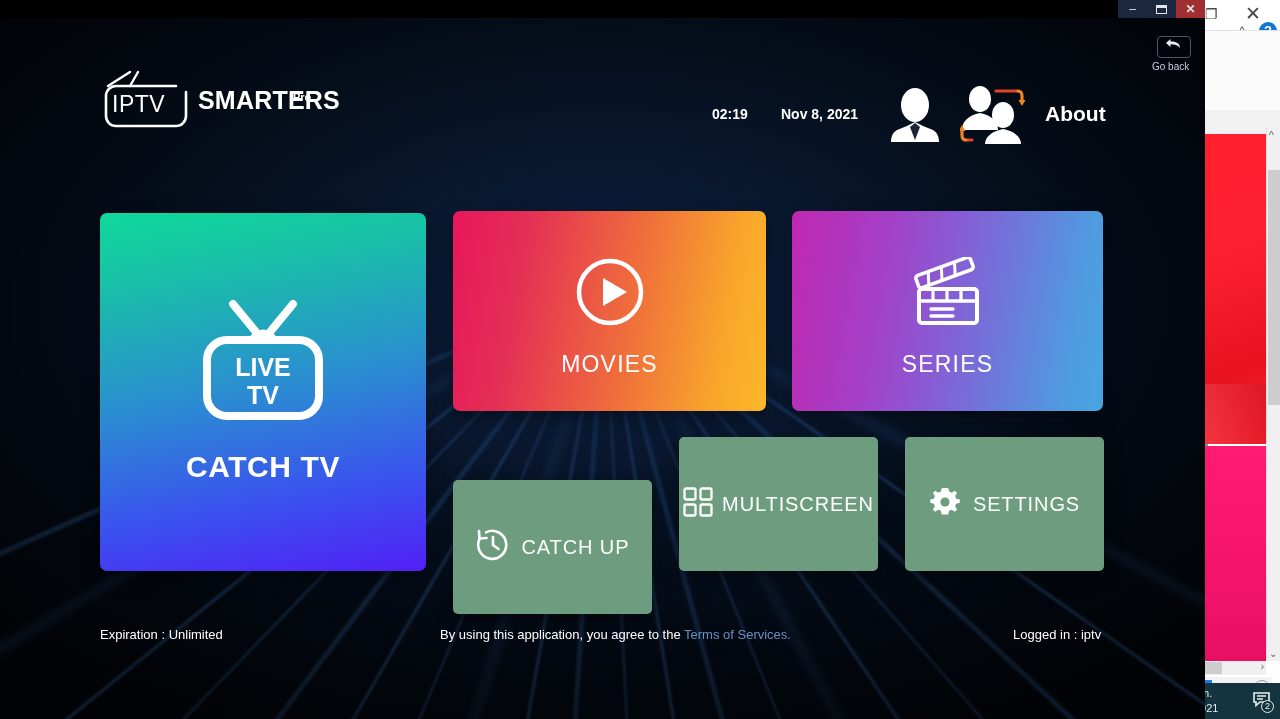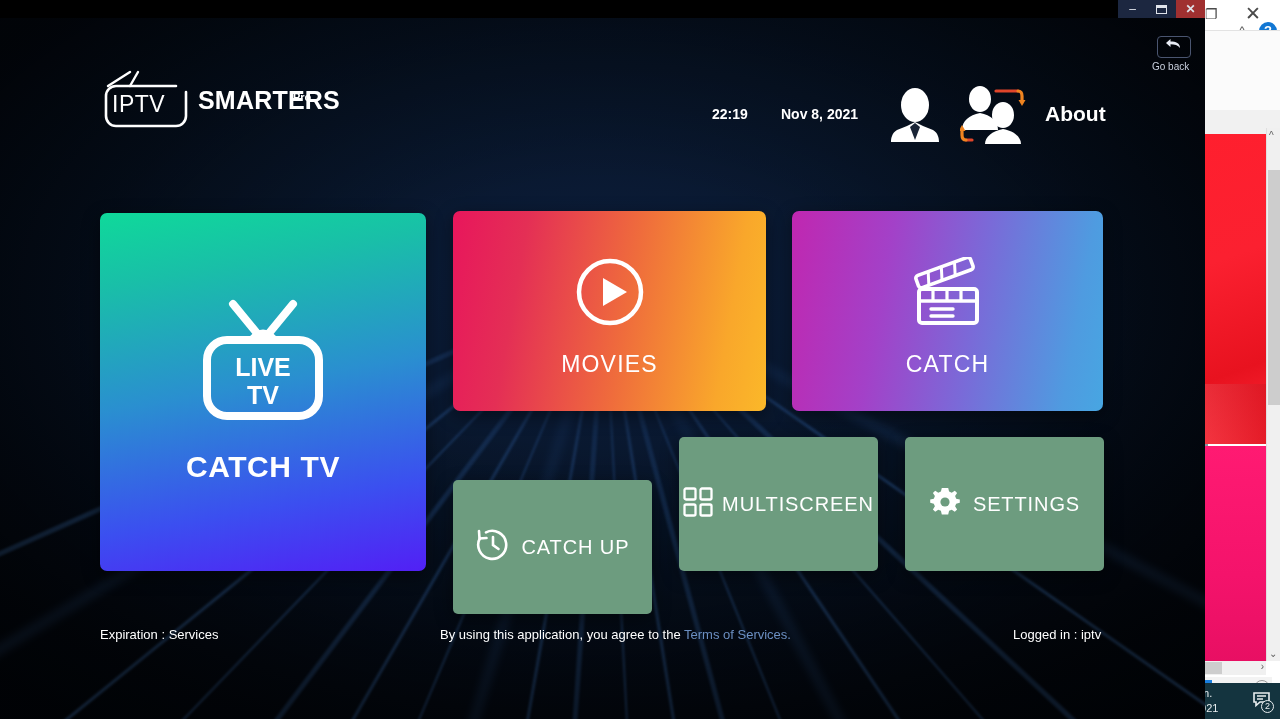--- a/index.html
+++ b/index.html
@@ -348,21 +348,21 @@
       <svg width="96" height="62" viewBox="0 0 96 62" fill="none">
         <path d="M8 16 L30 2" stroke="#ffffff" stroke-width="2.4" stroke-linecap="round"></path>
         <path d="M38 2 L30 16" stroke="#ffffff" stroke-width="2.4" stroke-linecap="round"></path>
         <path d="M86 22 L86 46 A10 10 0 0 1 76 56 L16 56 A10 10 0 0 1 6 46 L6 26 A10 10 0 0 1 16 16 L76 16" stroke="#ffffff" stroke-width="2.6" fill="none" stroke-linecap="round"></path>
       </svg>
       <div class="logo-iptv">IPTV</div>
       <div class="logo-text">SMARTERS</div>
       <div class="logo-pro">Pro</div>
     </div>
 
-    <div class="hdr-time">22:19</div>
+    <div class="hdr-time">02:19</div>
     <div class="hdr-date">Nov 8, 2021</div>
 
     <div class="icon-user">
       <svg width="52" height="54" viewBox="0 0 52 54" fill="none">
         <ellipse cx="26" cy="17" rx="14" ry="17" fill="#ffffff"></ellipse>
         <path d="M26 34 L18 38 L8 42 C3 45 2 50 2 54 L50 54 C50 50 49 45 44 42 L34 38 Z" fill="#ffffff"></path>
         <path d="M26 35 L21 39 L26 52 L31 39 Z" fill="#1a2436"></path>
       </svg>
     </div>
 
@@ -420,21 +420,21 @@
           <rect x="10" y="32" width="58" height="34" rx="3" stroke="#ffffff" stroke-width="4" fill="none"></rect>
           <path d="M10 44 L68 44" stroke="#ffffff" stroke-width="3.6"></path>
           <path d="M24 32 L24 44 M38 32 L38 44 M52 32 L52 44" stroke="#ffffff" stroke-width="3.2"></path>
           <path d="M22 52 L44 52 M22 59 L44 59" stroke="#ffffff" stroke-width="3.4" stroke-linecap="round"></path>
           <g transform="rotate(-20 12 30)">
             <rect x="10" y="18" width="58" height="13" rx="3" stroke="#ffffff" stroke-width="3.6" fill="none"></rect>
             <path d="M24 18 L20 31 M38 18 L34 31 M52 18 L48 31" stroke="#ffffff" stroke-width="3"></path>
           </g>
         </svg>
       </div>
-      <div class="card-mid-label">CATCH</div>
+      <div class="card-mid-label">SERIES</div>
     </div>
 
     <div class="card card-sm card-catchup">
       <div class="sm-inner">
         <span>
           <svg width="34" height="34" viewBox="0 0 34 34" fill="none">
             <path d="M4 10 A14 14 0 1 0 10 4.3" stroke="#ffffff" stroke-width="2.6" fill="none" stroke-linecap="round"></path>
             <path d="M3 3 L3.5 10.5 L10.5 10" stroke="#ffffff" stroke-width="2.6" fill="none" stroke-linecap="round" stroke-linejoin="round"></path>
             <path d="M17 9 L17 17 L22.5 21" stroke="#ffffff" stroke-width="2.6" stroke-linecap="round" fill="none"></path>
           </svg>
@@ -462,20 +462,20 @@
         <span>
           <svg width="32" height="32" viewBox="0 0 32 32" fill="none">
             <path d="M16 2 l3.2 0 0.9 3.6 2.6 1.1 3.1-2 2.3 2.3 -2 3.1 1.1 2.6 3.6 0.9 0 3.2 -3.6 0.9 -1.1 2.6 2 3.1 -2.3 2.3 -3.1-2 -2.6 1.1 -0.9 3.6 -3.2 0 -3.2 0 -0.9-3.6 -2.6-1.1 -3.1 2 -2.3-2.3 2-3.1 -1.1-2.6 -3.6-0.9 0-3.2 3.6-0.9 1.1-2.6 -2-3.1 2.3-2.3 3.1 2 2.6-1.1 0.9-3.6 3.2 0Z" fill="#ffffff"></path>
             <circle cx="16" cy="16" r="4.6" fill="#6d9c7f"></circle>
           </svg>
         </span>
         <span class="sm-label">SETTINGS</span>
       </div>
     </div>
 
-    <div class="ft-expiration">Expiration : Services</div>
+    <div class="ft-expiration">Expiration : Unlimited</div>
     <div class="ft-agree">
       <span>By using this application, you agree to the </span><span class="ft-terms">Terms of Services.</span>
     </div>
     <div class="ft-login">Logged in : iptv</div>
 
   </div>
 </div>
 
 </body></html>

